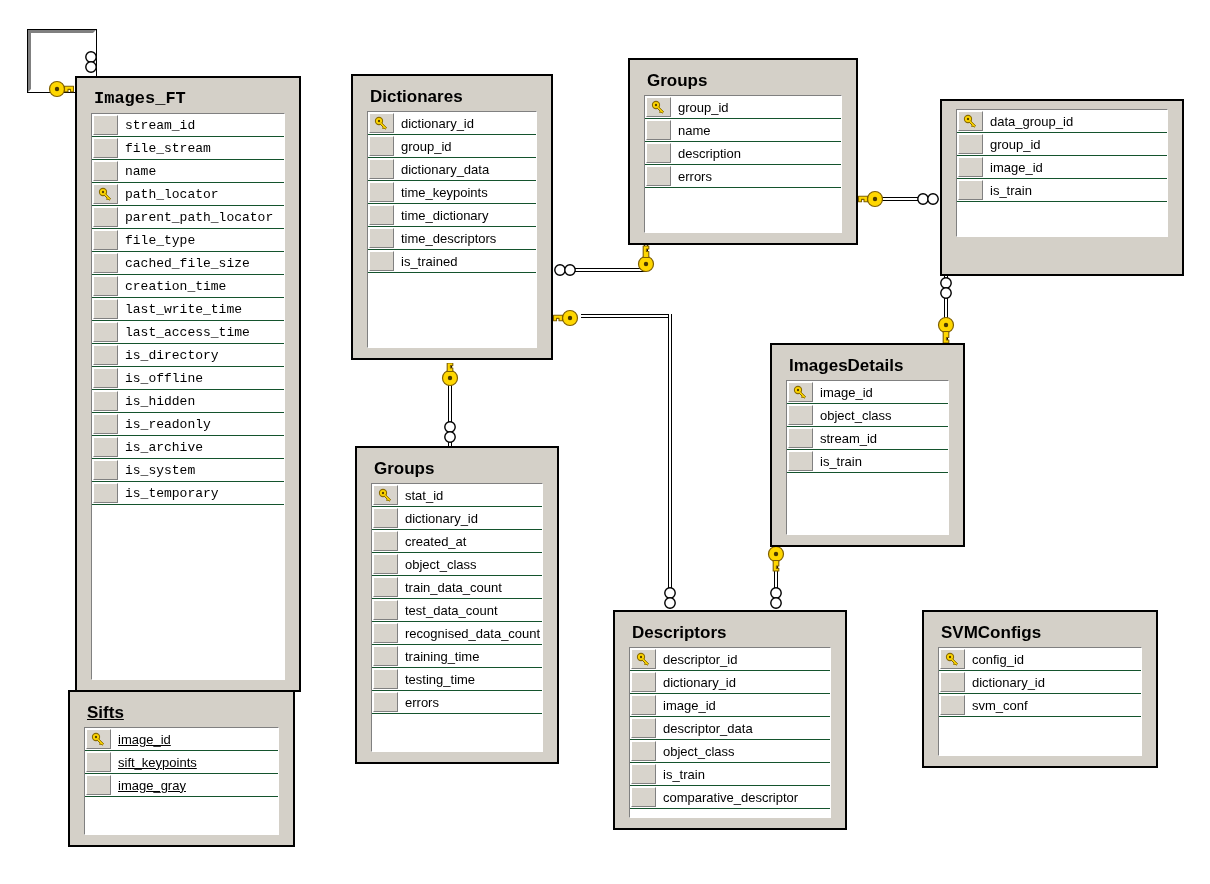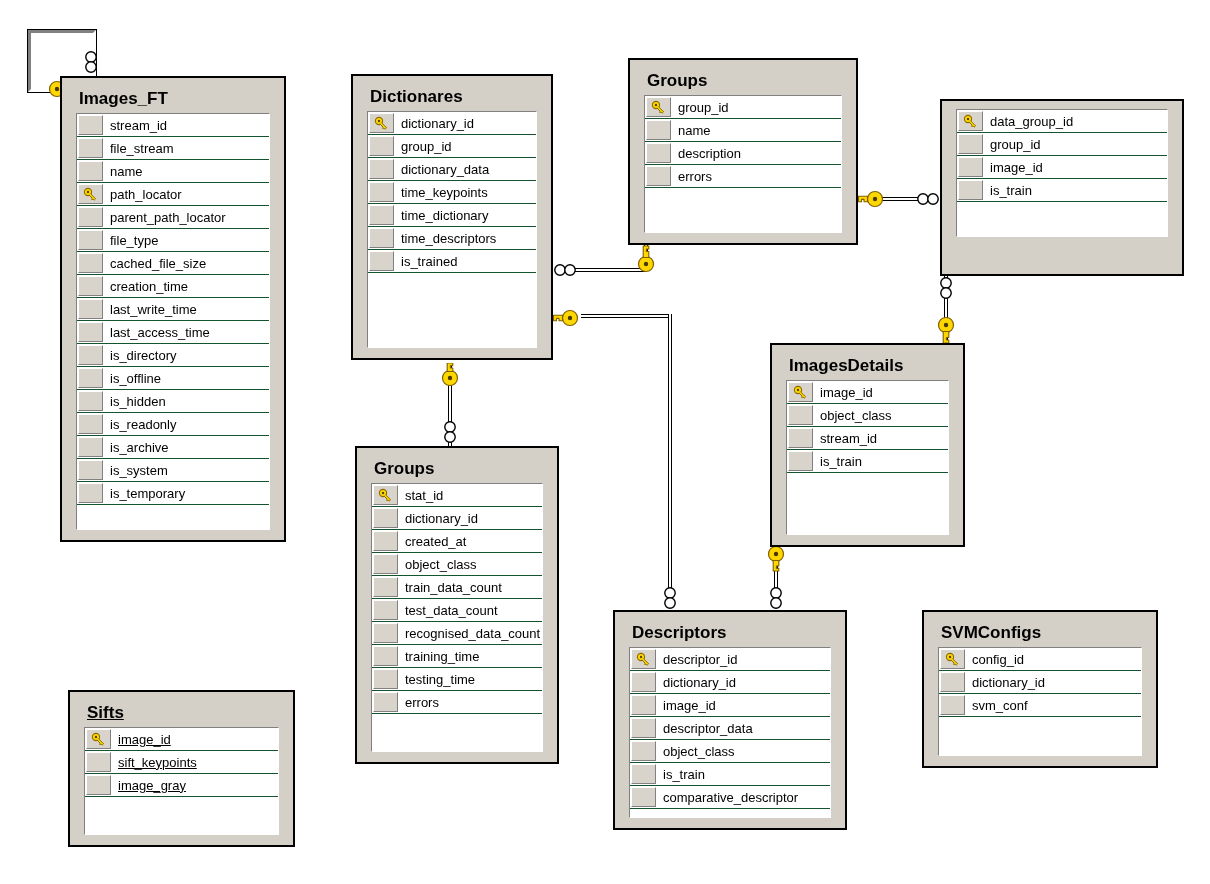--- a/index.html
+++ b/index.html
@@ -214,21 +214,21 @@
     </svg>
   </div>
   <div class="rel-endpoint" style="left:769px; top:586px;">
     <svg width="14" height="26" viewBox="0 0 14 26">
       <circle cx="7" cy="7" r="5.2" fill="#ffffff" stroke="#000000" stroke-width="1.4"></circle>
       <circle cx="7" cy="17" r="5.2" fill="#ffffff" stroke="#000000" stroke-width="1.4"></circle>
     </svg>
   </div>
 
   <div id="tables-layer">
-      <div class="table-box" style="left: 60px; top: 76px; width: 226px; height: 466px;">
+      <div class="table-box" style="left: 75px; top: 76px; width: 226px; height: 616px; font-family: Liberation Mono, monospace;">
         <div class="table-title">Images_FT</div>
         <div class="cols-frame">
           <div class="col-row">
             <div class="col-gutter"></div>
             <div class="col-name">stream_id</div>
           </div>
           <div class="col-row">
             <div class="col-gutter"></div>
             <div class="col-name">file_stream</div>
           </div>

